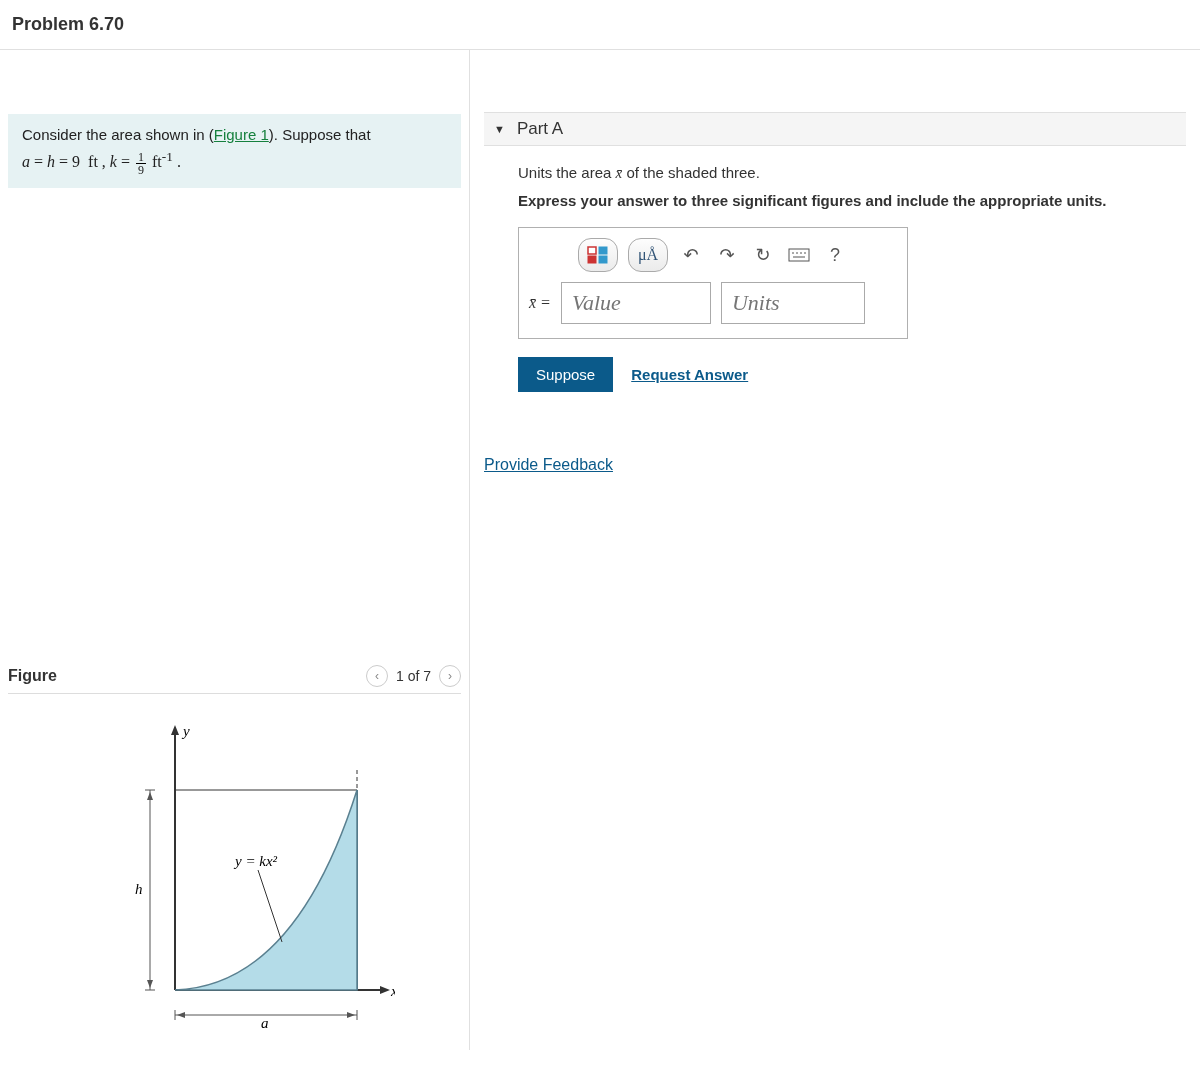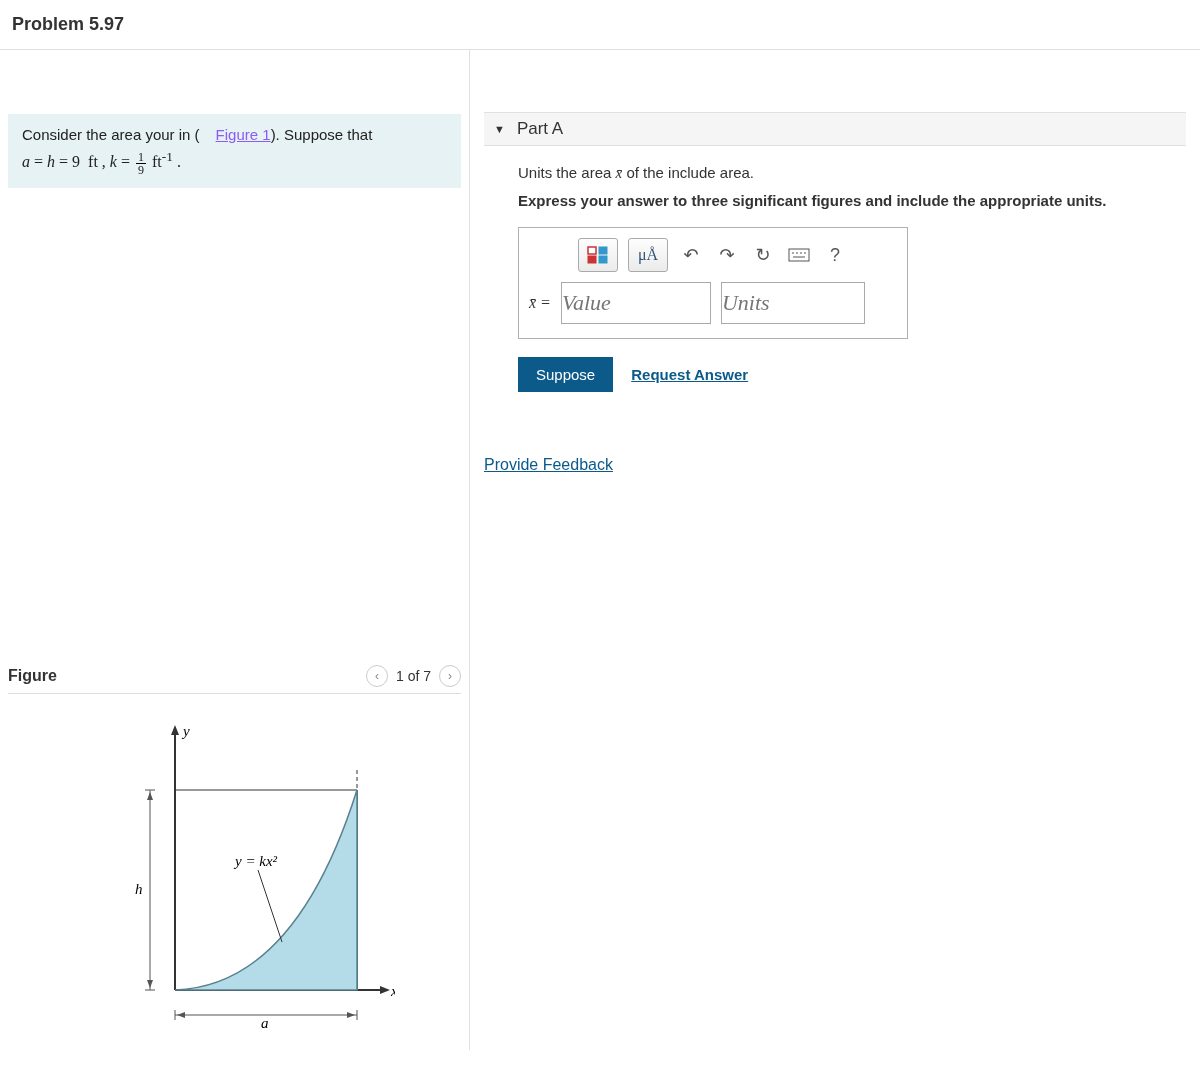--- a/index.html
+++ b/index.html
@@ -33,21 +33,21 @@
     padding: 0;
   }
   .infobox {
     background: #e6f2f3;
     margin: 64px 8px 8px 8px;
     padding: 10px 14px 12px 14px;
     font-size: 15px;
     color: #222;
     line-height: 1.5;
   }
-  .infobox a { color: #8b5cf6; text-decoration: underline; margin-left: 16px; }
+  .infobox a { color: #15803d; text-decoration: underline; }
   .math-var { font-style: italic; font-family: "Times New Roman", serif; }
   .math { font-family: "Times New Roman", serif; font-size: 16px;}
   .frac {
     display: inline-block;
     vertical-align: middle;
     text-align: center;
     line-height: 1;
     font-size: 12px;
     margin: 0 2px;
   }
@@ -122,21 +122,21 @@
   .toolbar {
     display: flex;
     align-items: center;
     justify-content: center;
     gap: 10px;
     padding: 10px 0;
   }
   .tool-btn {
     width: 40px; height: 34px;
     border: 1px solid #aaa;
-    border-radius: 3px;
+    border-radius: 13px;
     background: linear-gradient(#fdfdfd,#ebebeb);
     display: inline-flex;
     align-items: center;
     justify-content: center;
     font-size: 16px;
     color: #333;
     cursor: pointer;
   }
   .tool-btn.plain { border: none; background: none; font-size: 18px; color: #555; width: 26px;}
   .input-row {
@@ -146,21 +146,21 @@
     gap: 10px;
   }
   .xbar-eq { display:flex; align-items:center; font-family:"Times New Roman",serif; font-size:16px; font-style: italic; white-space: nowrap;}
   .value-input, .units-input {
     border: 1px solid #aaa;
     height: 42px;
     font-size: 22px;
     font-family: "Times New Roman", serif;
     font-style: italic;
     color: #999;
-    padding: 0 0;
+    padding: 0 10px;
     outline: none;
   }
   .value-input { width: 150px; }
   .units-input { width: 144px; }
 
   .submit-row {
     display: flex;
     align-items: center;
     gap: 18px;
     margin-top: 18px;
@@ -183,29 +183,29 @@
     cursor: pointer;
   }
   
   .kb-ico rect{ stroke:#555; stroke-width:1; fill:none;}
   .kb-ico line{ stroke:#555; stroke-width:1;}
 </style>
 </head>
 <body>
 
 <div class="header">
-  <div class="problem-title">Problem 5.97</div>
+  <div class="problem-title">Problem 6.70</div>
 </div>
 
 <div class="columns">
 
   <div class="left-col">
 
     <div class="infobox">
-      <span>Consider the area your in (</span><a href="#">Figure 1</a><span>). Suppose that </span><br>
+      <span>Consider the area shown in (</span><a href="#">Figure 1</a><span>). Suppose that </span><br>
       <span class="math">
         <span class="math-var">a</span> =
         <span class="math-var">h</span> =
         <span>9</span>&nbsp;
         <span>ft</span> ,
         <span class="math-var">k</span> =
         <span class="frac"><span class="num">1</span><span class="den">9</span></span>
         <span>ft</span><sup>-1</sup> .
       </span>
     </div>
@@ -260,21 +260,21 @@
 
   <div class="right-col">
 
     <div class="part-header">
       <span class="tri">▼</span>
       <span class="pt">Part A</span>
     </div>
 
     <div class="part-body">
       <p>
-        <span>Units the area </span><span class="math-var">x̄</span><span> of the include area.</span>
+        <span>Units the area </span><span class="math-var">x̄</span><span> of the shaded three.</span>
       </p>
       <p class="instr-bold">Express your answer to three significant figures and include the appropriate units.</p>
 
       <div class="answer-area">
         <div class="input-outer">
           <div class="toolbar">
             <div class="tool-btn">
               <svg width="22" height="18" viewBox="0 0 22 18">
                 <rect x="1" y="1" width="8" height="7" fill="#fff" stroke="#c33" stroke-width="1.5"></rect>
                 <rect x="12" y="1" width="8" height="7" fill="#39c" stroke="#39c"></rect>

